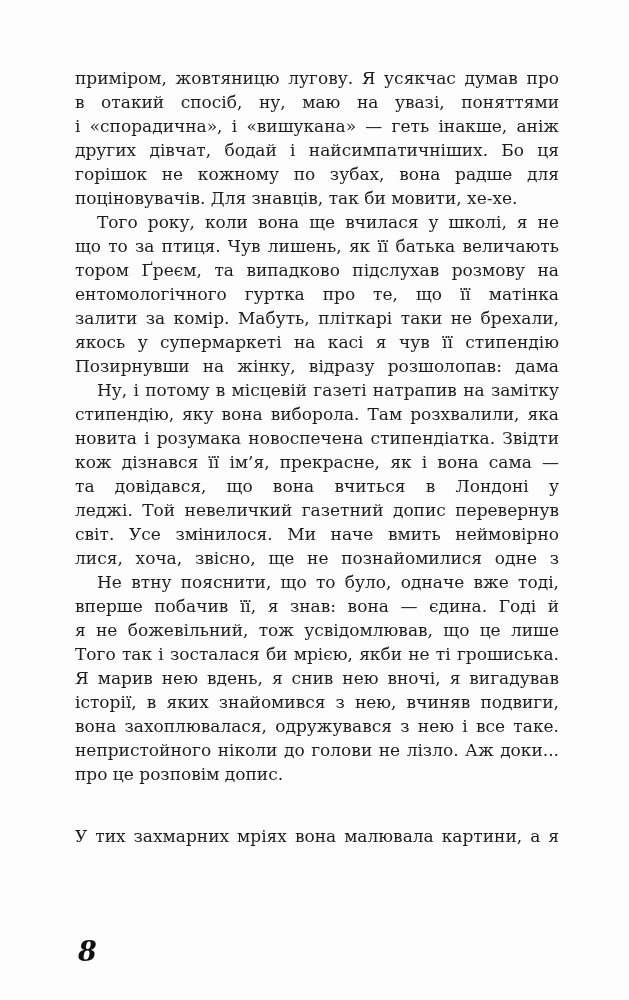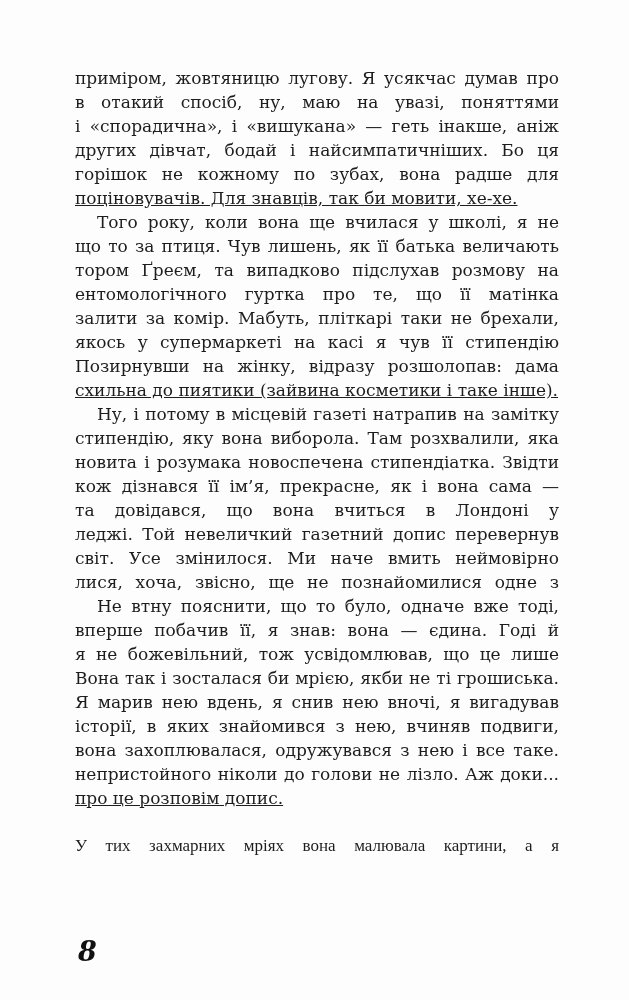--- a/index.html
+++ b/index.html
@@ -18,29 +18,29 @@
   }
   .text-block {
     position: absolute;
     left: 75px;
     top: 66px;
     width: 484px;
     font-size: 17px;
     line-height: 24px;
   }
   .paragraph { margin: 0; }
-  .paragraph.gap { margin-top: 24px; font-family: Liberation Serif, serif; }
+  .paragraph.gap { margin-top: 38px; }
   .line {
     height: 24px;
     overflow: hidden;
     text-align: justify;
     text-align-last: justify;
     white-space: normal;
   }
-  .line.last { text-align-last: left; text-decoration: underline; }
+  .line.last { text-align-last: left; }
   .line.indent { text-indent: 22px; }
   .page-number {
     position: absolute;
     left: 78px;
     top: 936px;
     font-size: 27px;
     font-style: italic;
     font-weight: 700;
     color: #111111;
   }
@@ -59,37 +59,36 @@
         <div class="line last">поціновувачів. Для знавців, так би мовити, хе-хе.</div>
       </div>
       <div class="paragraph">
         <div class="line indent">Того року, коли вона ще вчилася у школі, я не знав,</div>
         <div class="line">що то за птиця. Чув лишень, як її батька величають док-</div>
         <div class="line">тором Ґреєм, та випадково підслухав розмову на зібранні</div>
         <div class="line">ентомологічного гуртка про те, що її матінка полюбляє</div>
         <div class="line">залити за комір. Мабуть, пліткарі таки не брехали, бо</div>
         <div class="line">якось у супермаркеті на касі я чув її стипендію голос.</div>
         <div class="line">Позирнувши на жінку, відразу розшолопав: дама явно</div>
-        <div class="line last">схильна до пиятики (зайвина косметики і таке інше).</div>
       </div>
       <div class="paragraph">
         <div class="line indent">Ну, і потому в місцевій газеті натрапив на замітку про</div>
         <div class="line">стипендію, яку вона виборола. Там розхвалили, яка тала-</div>
         <div class="line">новита і розумака новоспечена стипендіатка. Звідти я та-</div>
         <div class="line">кож дізнався її ім’я, прекрасне, як і вона сама — Міранда,</div>
         <div class="line">та довідався, що вона вчиться в Лондоні у художньому ко-</div>
         <div class="line">леджі. Той невеличкий газетний допис перевернув мені</div>
         <div class="line">світ. Усе змінилося. Ми наче вмить неймовірно зблизи-</div>
         <div class="line">лися, хоча, звісно, ще не познайомилися одне з одним</div>
       </div>
       <div class="paragraph">
         <div class="line indent">Не втну пояснити, що то було, одначе вже тоді, коли</div>
         <div class="line">вперше побачив її, я знав: вона — єдина. Годі й казати,</div>
         <div class="line">я не божевільний, тож усвідомлював, що це лише мрія.</div>
-        <div class="line">Вона так і зосталася би мрією, якби не ті грошиська.</div>
+        <div class="line">Того так і зосталася би мрією, якби не ті грошиська.</div>
         <div class="line">Я марив нею вдень, я снив нею вночі, я вигадував усілякі</div>
         <div class="line">історії, в яких знайомився з нею, вчиняв подвиги, якими</div>
         <div class="line">вона захоплювалася, одружувався з нею і все таке. Нічого</div>
         <div class="line">непристойного ніколи до голови не лізло. Аж доки... Ні,</div>
         <div class="line last">про це розповім допис.</div>
       </div>
       <div class="paragraph gap">
         <div class="line">У тих захмарних мріях вона малювала картини, а я</div>
       </div>
     </div>

